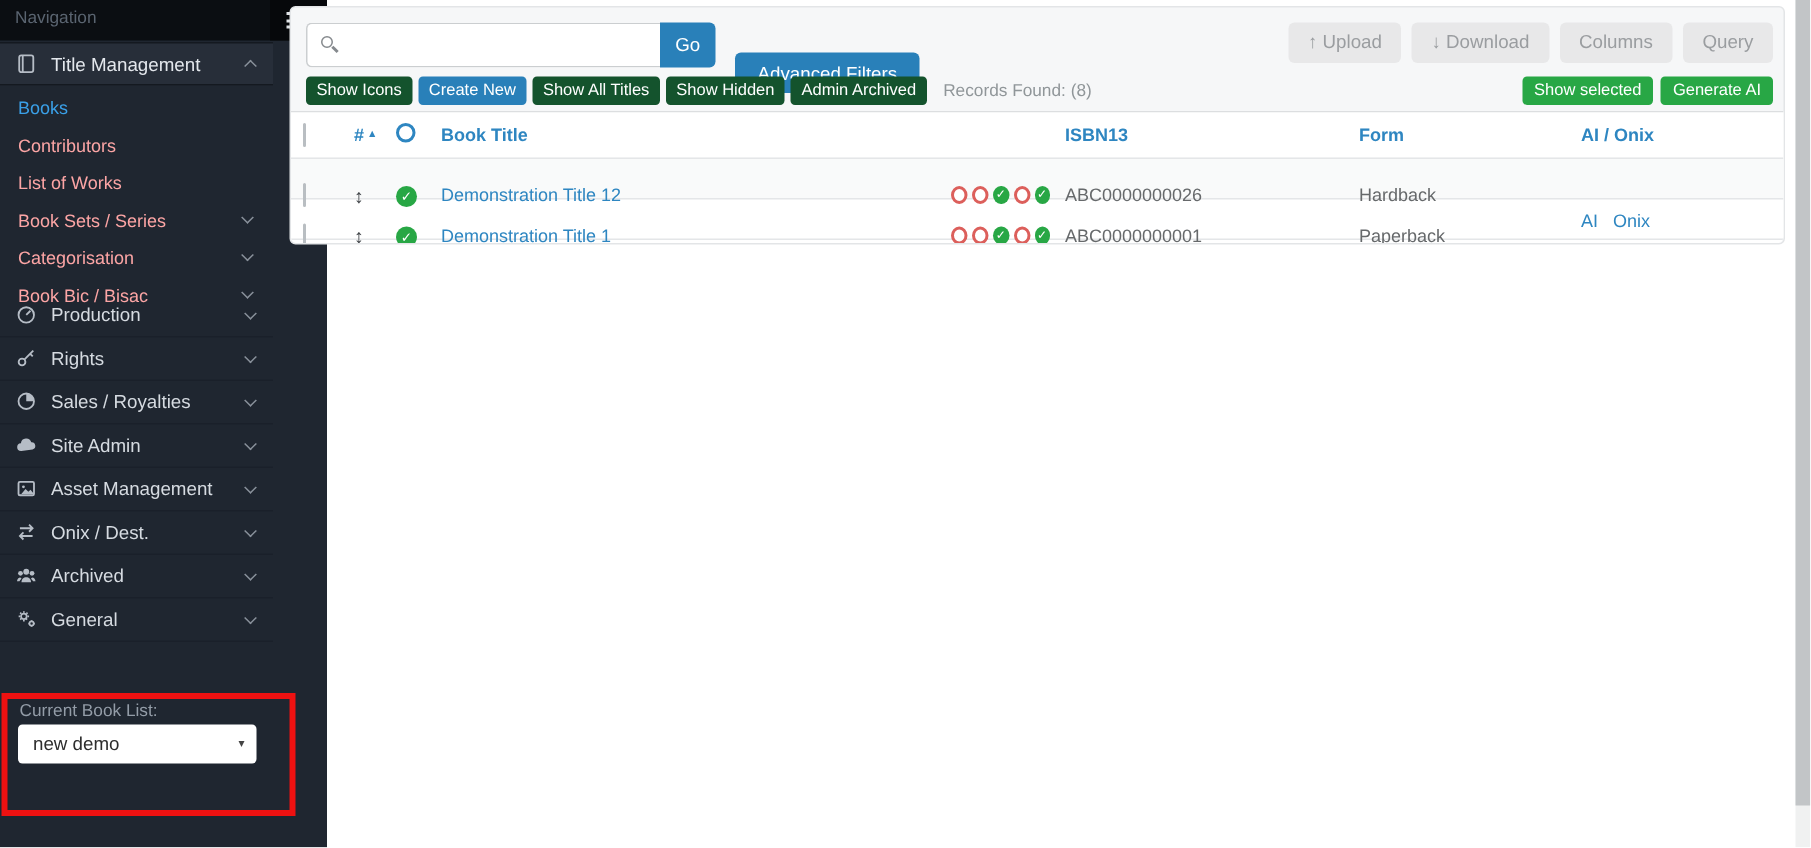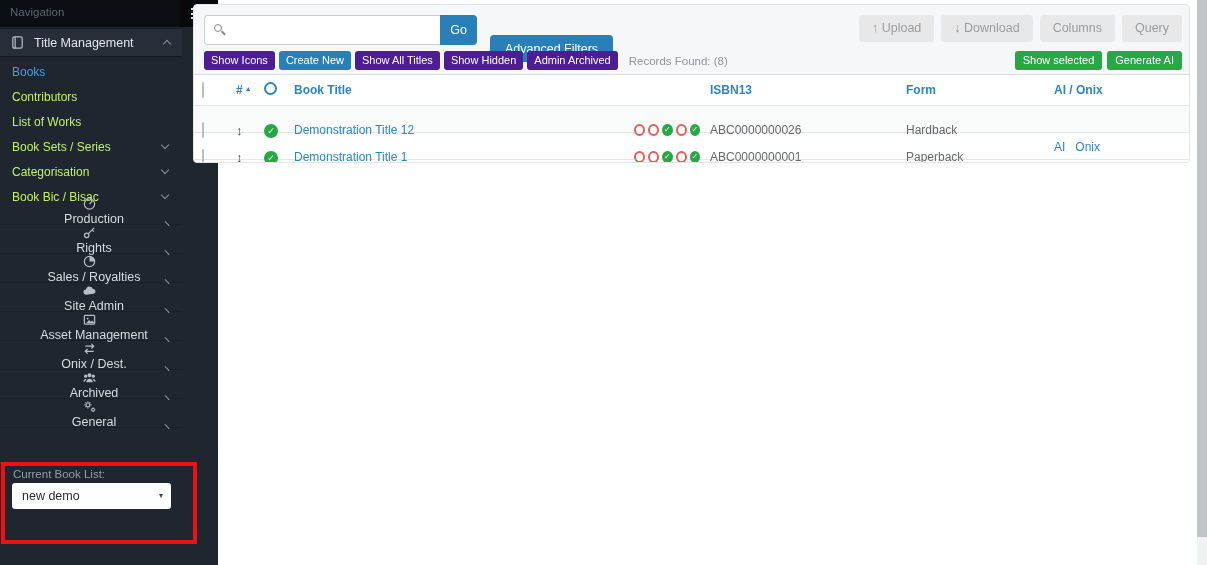--- a/index.html
+++ b/index.html
@@ -21,26 +21,26 @@
   .tm-row .label { color:#e3e7ec; font-size:12.5px; margin-left:8px; }
   .sb-icon { width:16px; height:16px; color:#b6bdc6; flex:0 0 16px; display:inline-block; }
   .sb-icon svg { width:15px; height:15px; display:block; }
   .chev { display:inline-block; width:6px; height:6px; border:solid #8a929c; border-width:0 1.5px 1.5px 0; }
   .chev.down { transform:rotate(45deg); margin-top:-3px; }
   .chev.up   { transform:rotate(-135deg); margin-top:3px; }
   .ml-auto { margin-left:auto; }
 
   .sb-sub { position:absolute; top:57px; left:0; width:182px; padding-top:2px; }
   .sb-sub-item { height:25px; display:flex; align-items:center; padding:0 14px 0 12px;
-                 color:#bef264; font-size:12px; cursor:pointer; }
+                 color:#fca5a5; font-size:12px; cursor:pointer; }
   .sb-sub-item.active { color:#3aa0e8; }
 
   .sb-main { position:absolute; top:196px; left:0; width:182px; }
   .sb-main-item { height:29px; display:flex; align-items:center; padding:0 12px 0 10px;
-                  color:#d6dbe1; font-size:12.5px; border-bottom:1px solid #1a202a; cursor:pointer;flex-direction:column; }
+                  color:#d6dbe1; font-size:12.5px; border-bottom:1px solid #1a202a; cursor:pointer; }
   .sb-main-item .label { margin-left:8px; }
 
   .cbl-label { position:absolute; left:13px; top:468px; font-size:11.5px; color:#939ca7; }
   .cbl-select { position:absolute; left:12px; top:483px; width:159px; height:26px; background:#fff;
                 border-radius:3px; line-height:26px; padding-left:10px; font-size:12.5px; color:#2d2d2d; cursor:pointer; }
   .cbl-select .caret { position:absolute; right:8px; top:0; font-size:8px; color:#444; line-height:26px; }
 
   .annotation { position:absolute; left:1px; top:462px; width:196px; height:82px;
                 border:4px solid #ee1111; z-index:40; pointer-events:none; }
 
@@ -57,21 +57,21 @@
             font-size:12.5px; cursor:pointer; }
   .adv-btn { position:absolute; left:296px; top:12px; height:27px; padding:0 15px; background:#2980b9; color:#fff;
              border:none; border-radius:4px; font-size:12.5px; cursor:pointer;margin-top:18px; }
 
   .gray-row { position:absolute; right:7px; top:10px; display:flex; gap:7px; }
   .gbtn { height:27px; line-height:27px; background:#e8e8e9; color:#9a9da0; border:none; border-radius:4px;
           padding:0 13px; font-size:12.5px; cursor:pointer; }
 
   .filters { position:absolute; left:10px; top:46px; display:flex; align-items:center; gap:4px; }
   .fbtn { height:19px; line-height:19px; padding:0 7px; border:none; border-radius:3px; color:#fff;
-          font-size:11px; background:#4c1d95; cursor:pointer; white-space:nowrap; }
+          font-size:11px; background:#14532d; cursor:pointer; white-space:nowrap; }
   .fbtn.dark { background:#2980b9; }
   .records { color:#909699; font-size:11.5px; margin-left:7px; }
 
   .green-row { position:absolute; right:7px; top:46px; display:flex; gap:5px; }
   .grbtn { height:19px; line-height:19px; background:#28a745; color:#fff; border:none; border-radius:3px;
            padding:0 8px; font-size:11px; cursor:pointer; }
 
   .tablewrap { position:absolute; left:0; right:0; top:69px; bottom:0; background:#fff;
                border-top:1px solid #dcdee0; border-radius:0 0 4px 4px; overflow:hidden; }
   .trow { display:grid; grid-template-columns:34px 28px 30px 340px 76px 196px 148px 1fr;

